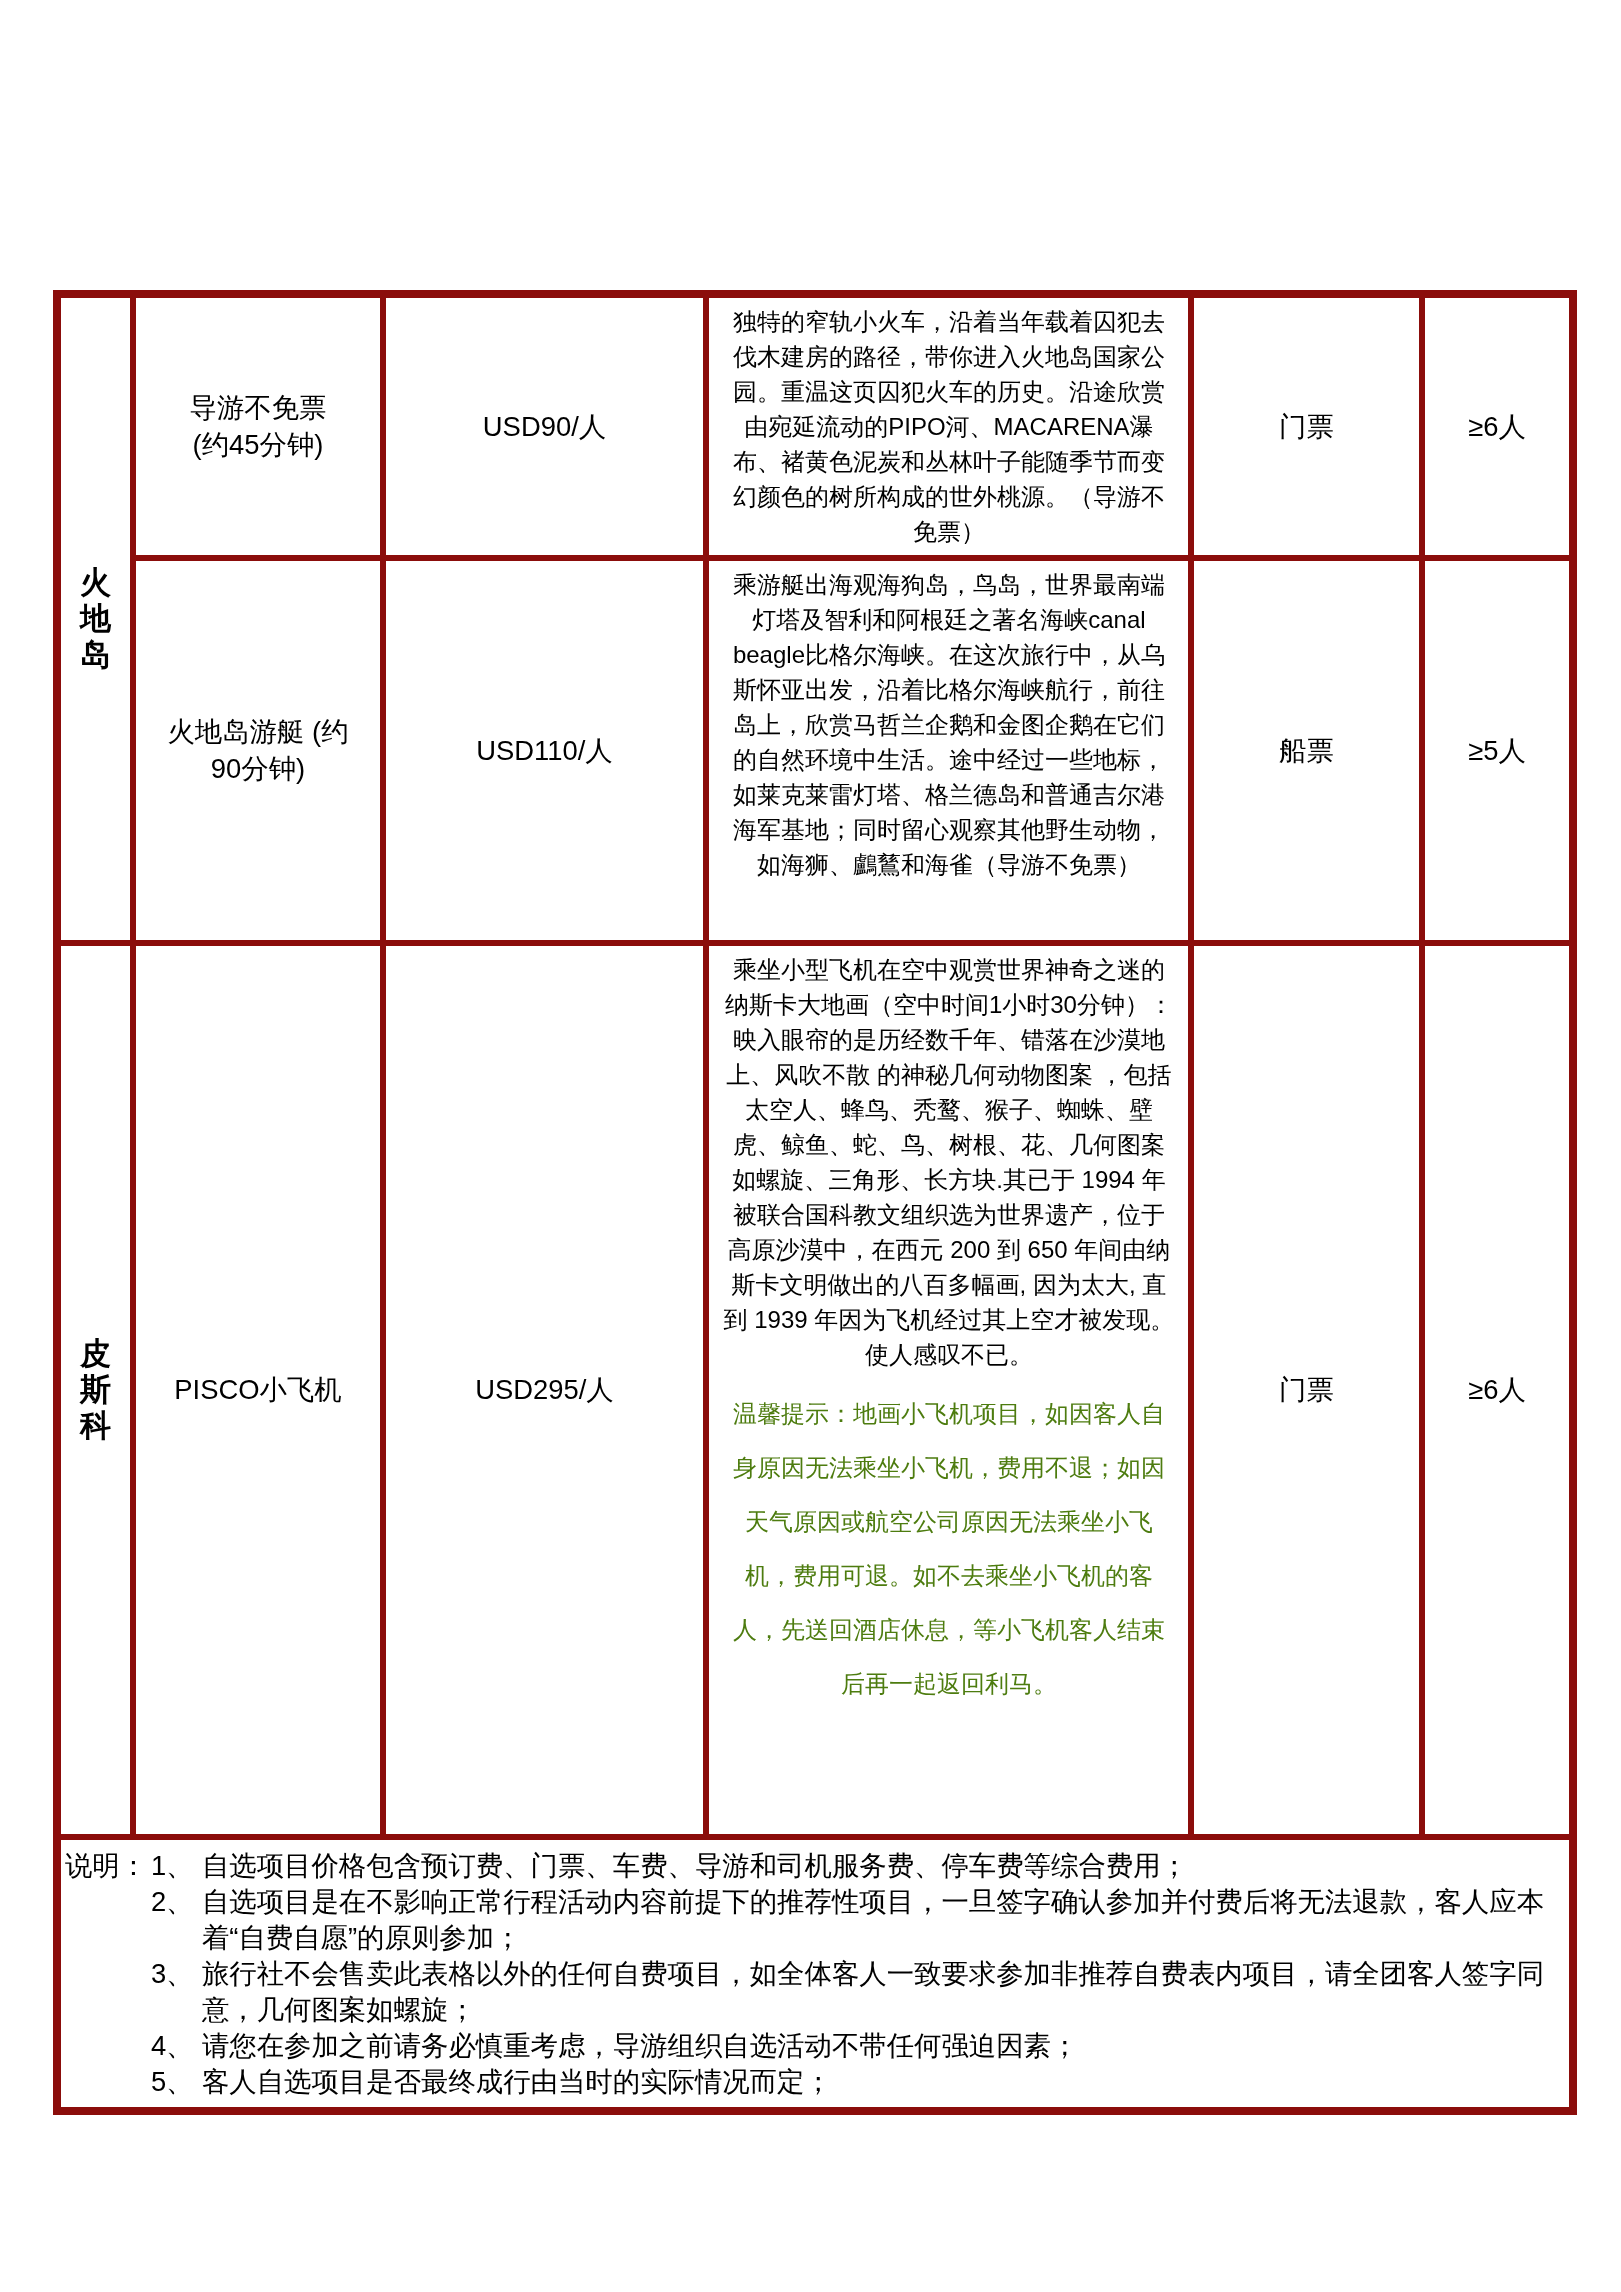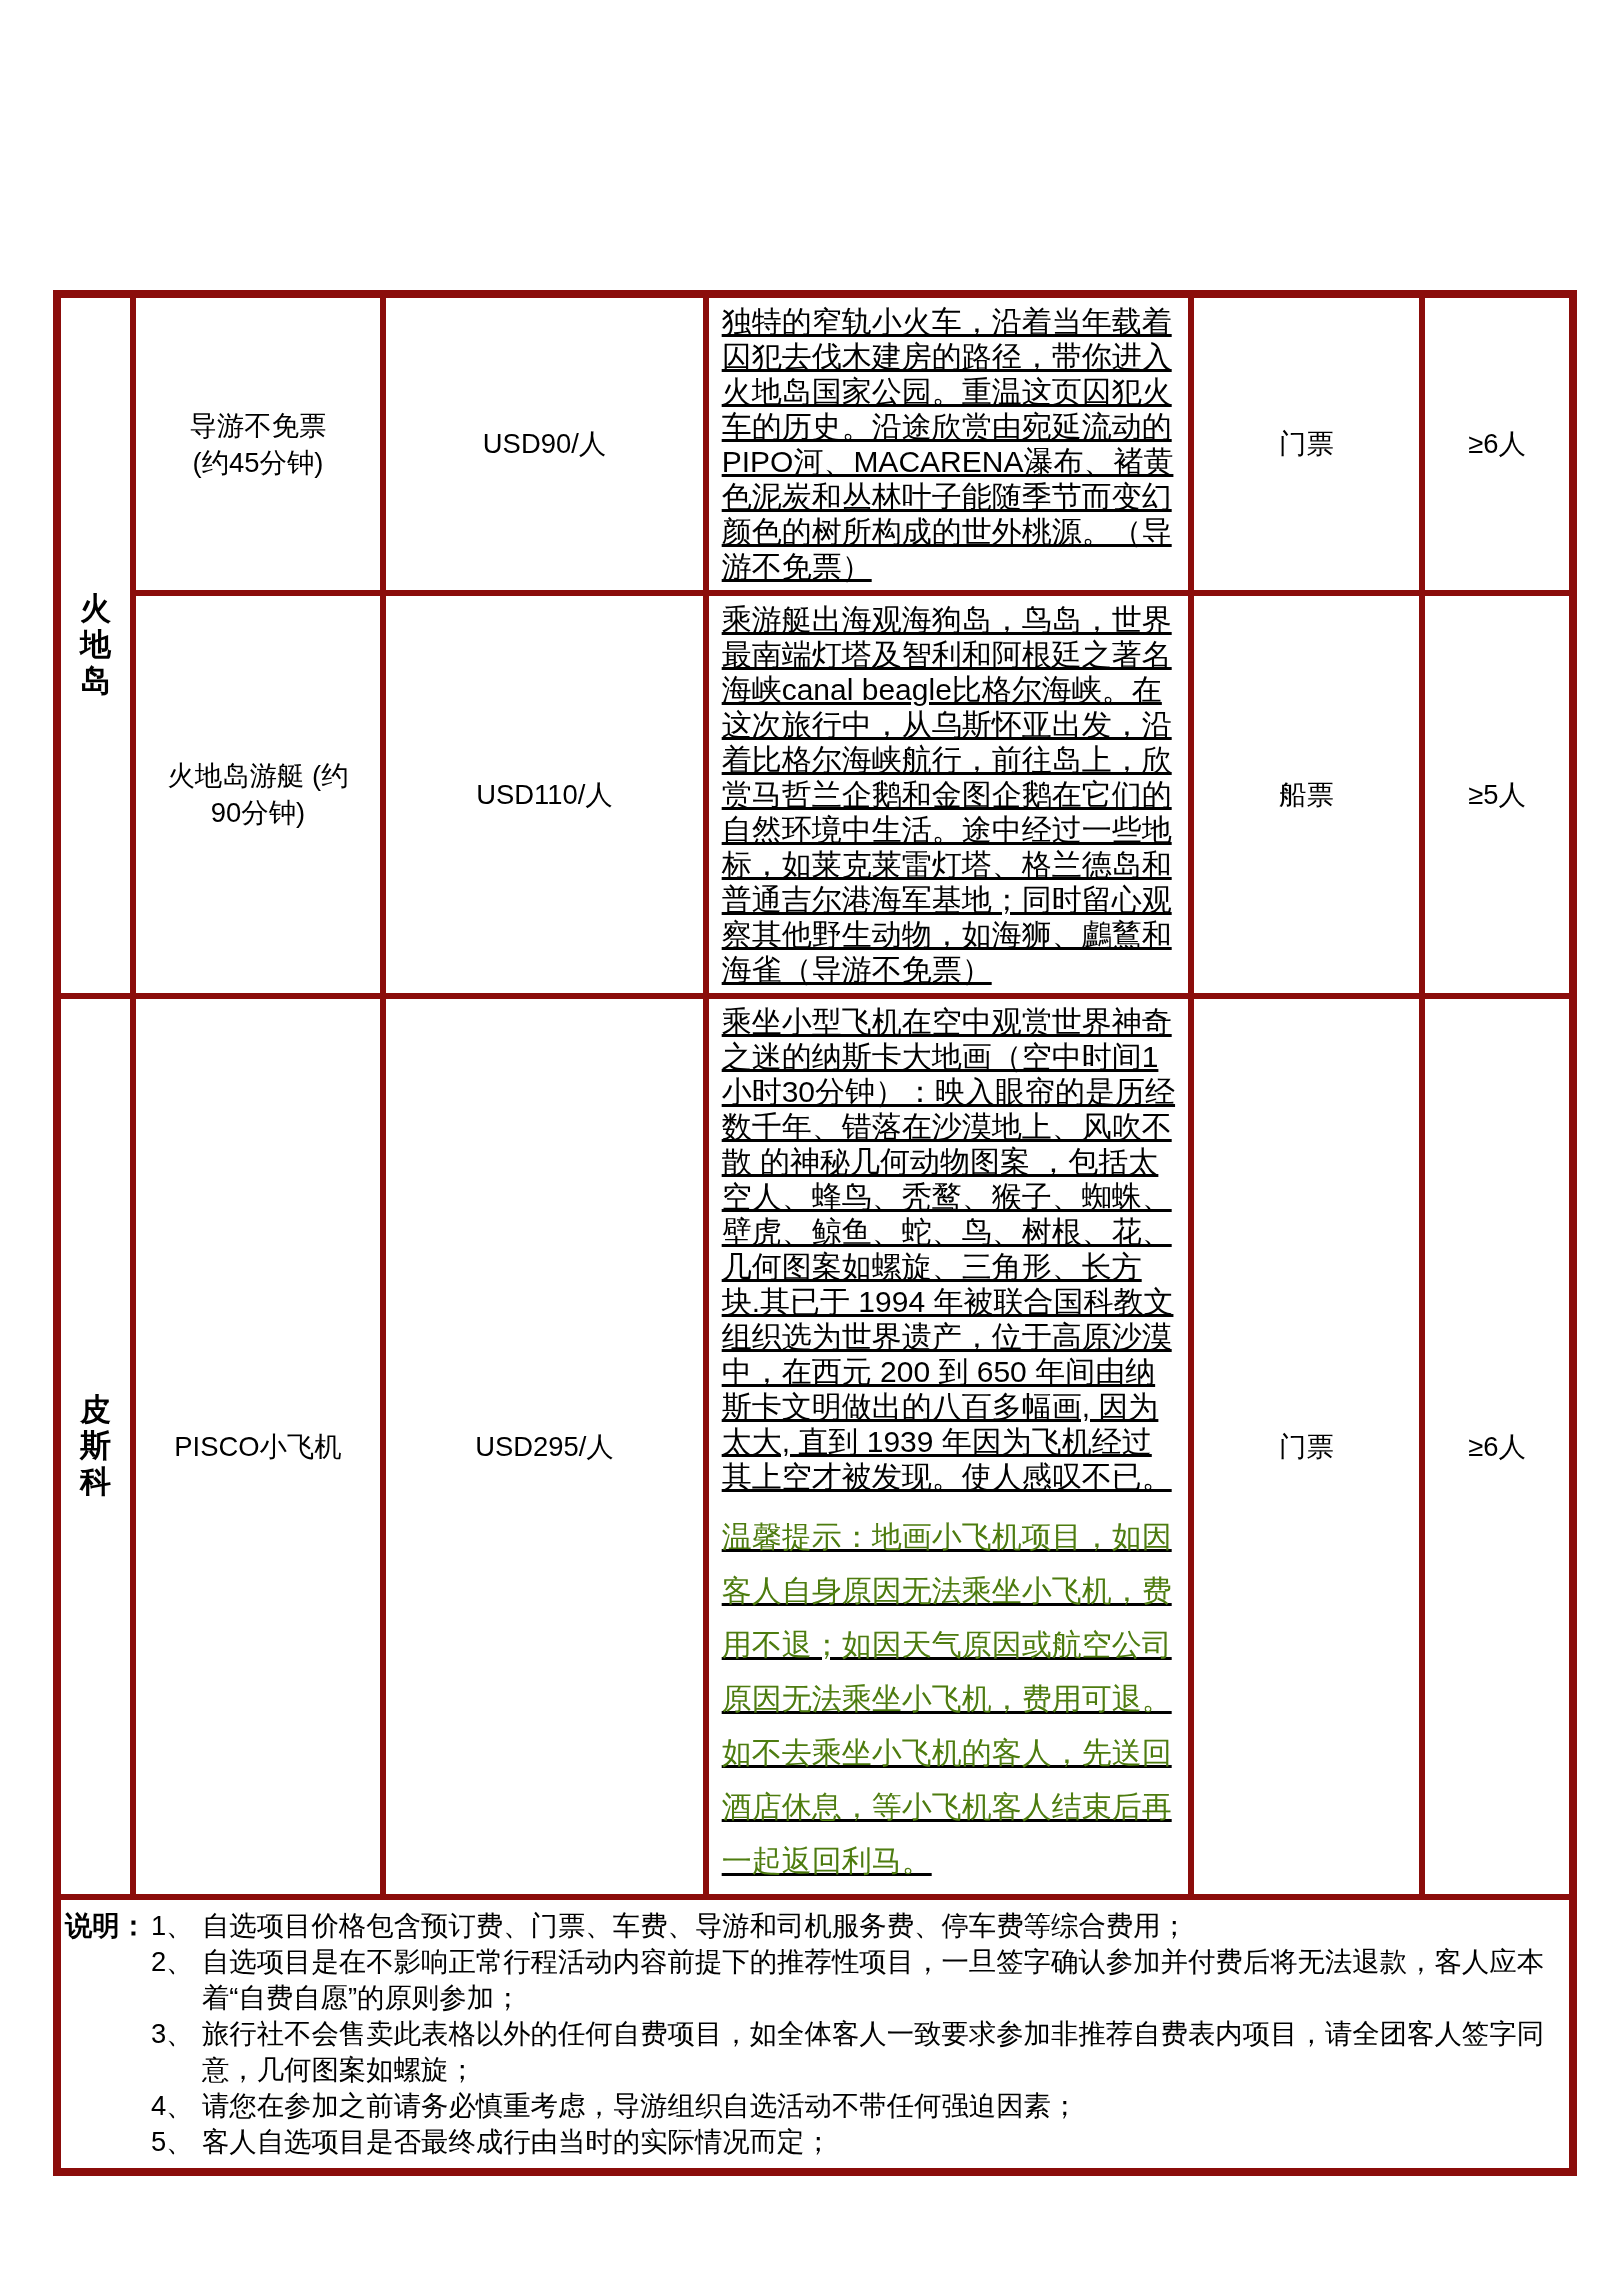--- a/index.html
+++ b/index.html
@@ -35,40 +35,39 @@
   td.activity-cell, td.price-cell, td.ticket-cell, td.people-cell {
     text-align: center;
     vertical-align: middle;
     font-size: 27.4px;
     line-height: 37px;
     white-space: pre-line;
   }
   td.desc-cell {
     vertical-align: top;
     padding: 5.9px 11.8px 5.9px 12.7px;
-    font-size: 30px;
+    font-size: 24px;
     line-height: 35px;
-    text-align: left;
-    text-decoration: underline;
+    text-align: center;
   }
   .desc-tip {
     margin-top: 15.7px;
     color: #4d7c0f;
     line-height: 54px;
   }
   td.notes-cell {
     vertical-align: top;
     padding: 7.8px 9.8px 7.8px 3.9px;
     font-size: 27.4px;
     line-height: 36px;
   }
   .notes-wrap { display: flex; align-items: flex-start; }
   .notes-label {
     flex: 0 0 86px;
-    font-weight: bold;
+    font-weight: normal;
     white-space: nowrap;
   }
   .notes-items { flex: 1 1 auto; }
   .note-item { display: flex; }
   .note-num { flex: 0 0 51px; }
   .note-text { flex: 1 1 auto; }
 </style>
 </head>
 <body>
 

